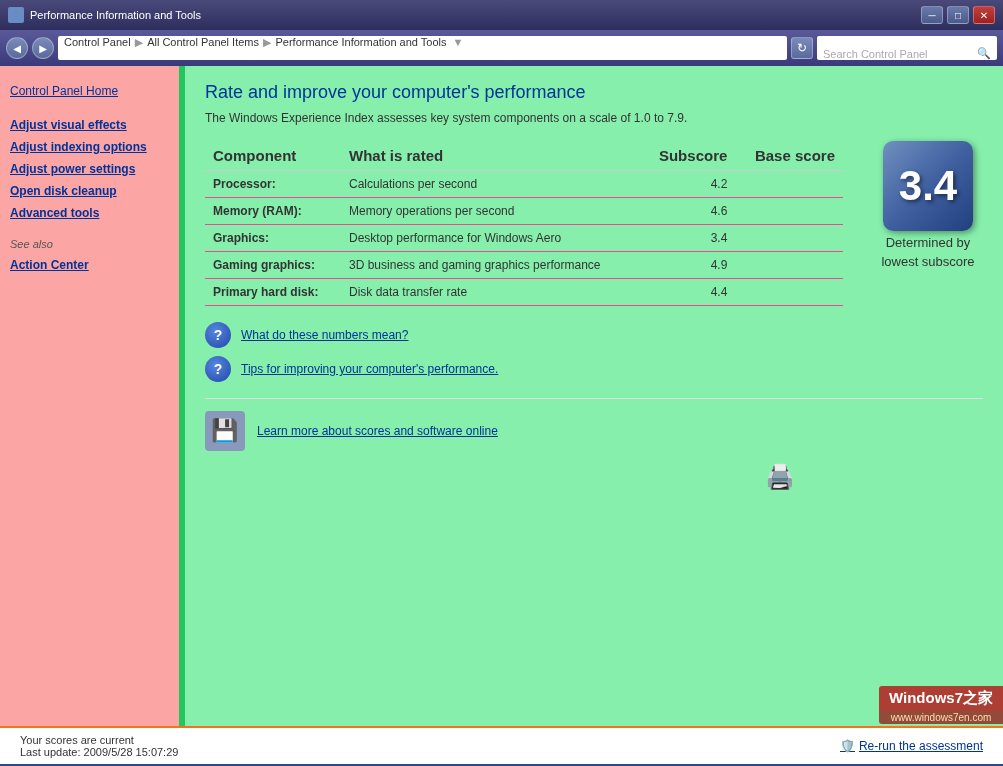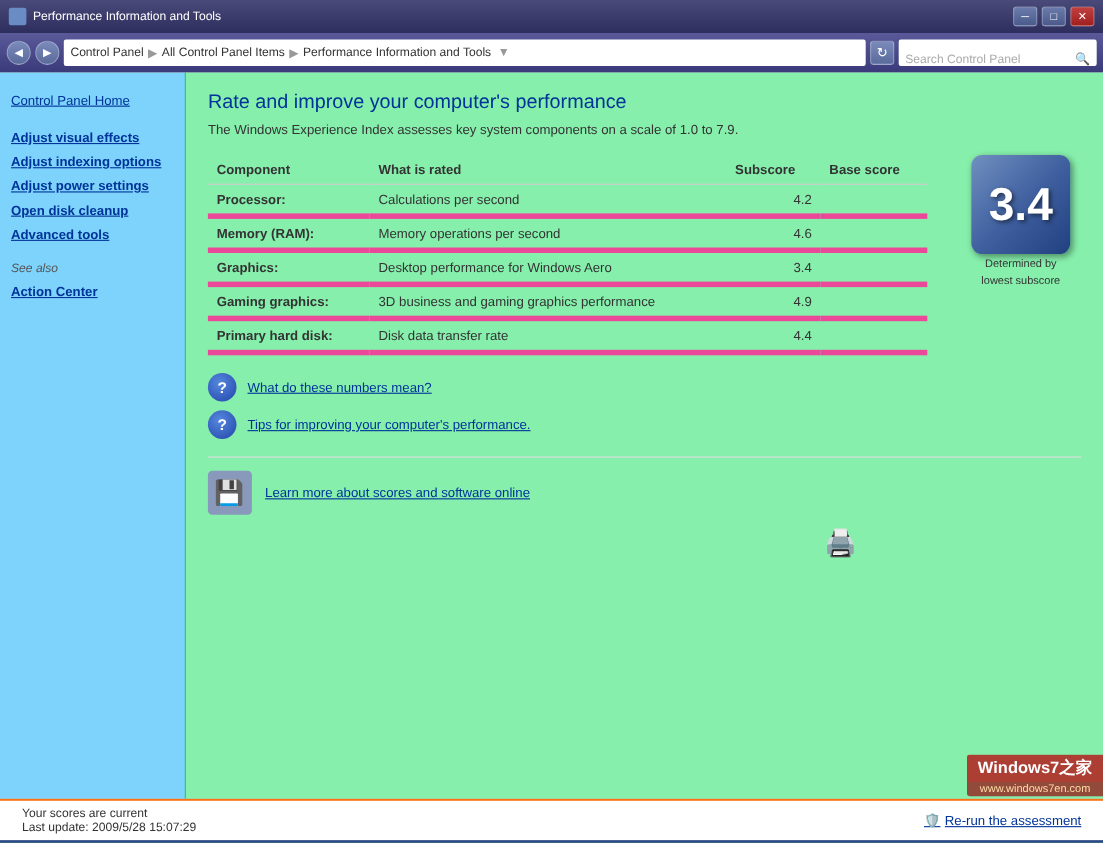--- a/index.html
+++ b/index.html
@@ -39,21 +39,21 @@
       border: 1px solid rgba(255,255,255,0.3);
       display: flex; align-items: center; justify-content: center;
       color: white; font-size: 10px; cursor: pointer;
     }
     .breadcrumb-bar {
       flex: 1;
       height: 24px;
       background: white;
       border-radius: 2px;
       display: flex;
-      align-items: center;
+      align-items: flex-start;
       padding: 0 6px;
       font-size: 11px;
       color: #333;
       gap: 2px;
     }
     .breadcrumb-sep { color: #999; margin: 0 2px; }
     .search-bar {
       width: 180px; height: 24px;
       background: white;
       border-radius: 2px;
@@ -74,24 +74,24 @@
 
     
     .main-layout {
       display: flex;
       height: calc(766px - 30px - 36px - 40px);
       background: #f0f0f0;
     }
 
     
     .sidebar {
-      width: 169px;
-      background: #7dd3fc;
+      width: 185px;
+      background: #fca5a5;
       padding: 10px 0;
-      border-right: 1px solid #22c55e;
+      border-right: 6px solid #22c55e;
     }
     .sidebar-item {
       padding: 4px 10px;
       font-size: 12px;
       color: #003399;
       cursor: pointer;
       display: flex;
       align-items: center;
       gap: 4px;
       text-decoration: underline;
@@ -133,31 +133,31 @@
 
     
     .score-table {
       width: 100%;
       border-collapse: collapse;
       margin-bottom: 16px;
     }
     .score-table th {
       text-align: left;
       padding: 6px 8px;
-      font-size: 12px;
+      font-size: 15px;
       font-weight: bold;
       color: #333;
       border-bottom: 1px solid #ccc;
     }
-    .score-table th.right { }
+    .score-table th.right { text-align: right; }
     .score-table td {
       padding: 6px 8px;
       font-size: 12px;
       color: #333;
-      border-bottom: 5px solid #ec4899;
+      border-bottom: 1px solid #ec4899;
       vertical-align: top;
     }
     .score-table td.bold { font-weight: bold; }
     .score-table td.right { text-align: right; }
 
     
     .score-badge-area {
       position: relative;
       float: right;
       width: 110px;
@@ -173,21 +173,21 @@
       align-items: center;
       justify-content: center;
       font-size: 42px;
       font-weight: bold;
       color: white;
       text-shadow: 2px 2px 4px rgba(0,0,0,0.5);
       margin: 0 auto;
       box-shadow: 2px 2px 6px rgba(0,0,0,0.4);
     }
     .score-label {
-      font-size: 10px;
+      font-size: 13px;
       color: #333;
       margin-top: 4px;
     }
 
     
     .help-section {
       display: flex;
       flex-direction: column;
       gap: 8px;
       margin-bottom: 16px;

